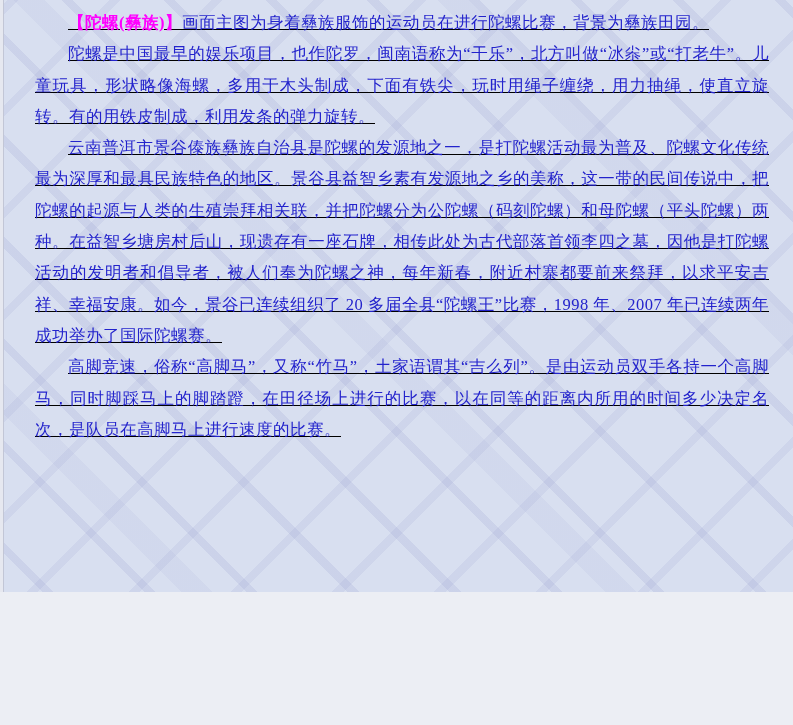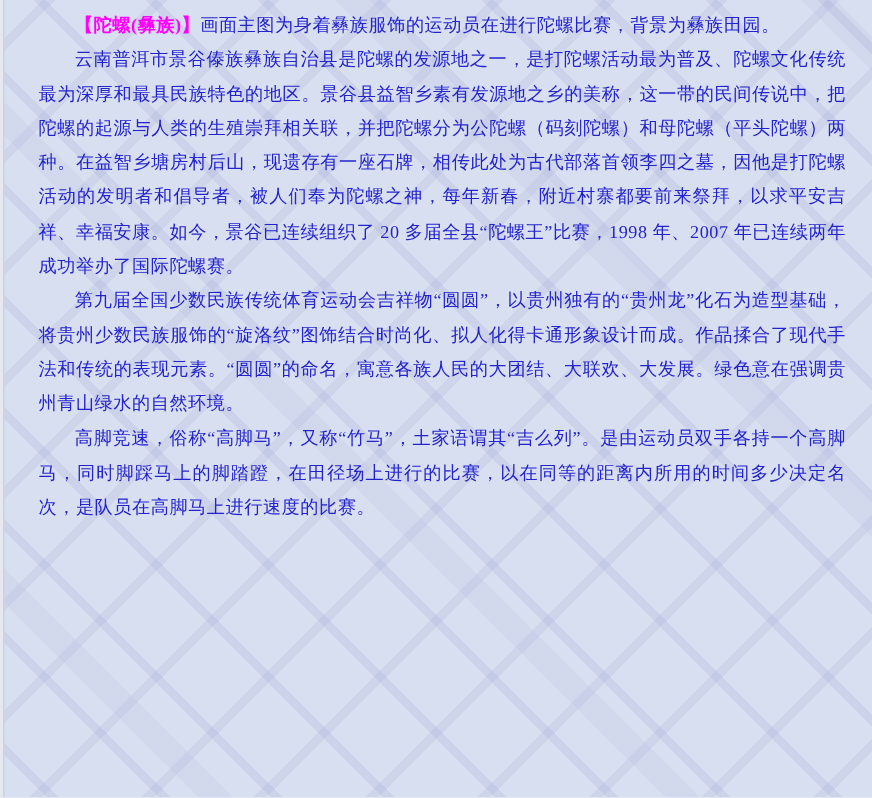--- a/index.html
+++ b/index.html
@@ -3,25 +3,26 @@
 <meta charset="utf-8">
 <style>
   html, body {
     margin: 0;
     padding: 0;
     background: #eceef4;
   }
   .page {
     position: relative;
     width: 793px;
-    height: 725px;
+    height: 592px;
     background: #d8dff0;
     overflow: hidden;
     box-sizing: border-box;
     font-family: "Liberation Serif", "DejaVu Serif", serif;
+    text-decoration: underline;
   }
   
   .watermark {
     position: absolute;
     inset: 0;
     pointer-events: none;
     background:
       repeating-linear-gradient(45deg,
         transparent 0px, transparent 30px,
         rgba(146,152,204,0.18) 30px, rgba(146,152,204,0.18) 38px,
@@ -68,23 +69,23 @@
 <body>
 
 <div class="page">
   <div class="watermark"></div>
   <div class="left-edge"></div>
 
   <div class="content">
 
     <p class="para"><span class="section-heading">【陀螺(彝族)】</span><span>画面主图为身着彝族服饰的运动员在进行陀螺比赛，背景为彝族田园。</span></p>
 
+    <p class="para"><span class="section-heading"></span><span>陀螺是中国最早的娱乐项目，也作陀罗，闽南语称为“干乐”，北方叫做“冰尜”或“打老牛”。儿童玩具，形状略像海螺，多用于木头制成，下面有铁尖，玩时用绳子缠绕，用力抽绳，使直立旋转。有的用铁皮制成，利用发条的弹力旋转。</span></p>
 
     <p class="para"><span class="section-heading"></span><span>云南普洱市景谷傣族彝族自治县是陀螺的发源地之一，是打陀螺活动最为普及、陀螺文化传统最为深厚和最具民族特色的地区。景谷县益智乡素有发源地之乡的美称，这一带的民间传说中，把陀螺的起源与人类的生殖崇拜相关联，并把陀螺分为公陀螺（码刻陀螺）和母陀螺（平头陀螺）两种。在益智乡塘房村后山，现遗存有一座石牌，相传此处为古代部落首领李四之墓，因他是打陀螺活动的发明者和倡导者，被人们奉为陀螺之神，每年新春，附近村寨都要前来祭拜，以求平安吉祥、幸福安康。如今，景谷已连续组织了 20 多届全县“陀螺王”比赛，1998 年、2007 年已连续两年成功举办了国际陀螺赛。</span></p>
 
 
-    <p class="para"><span class="section-heading"></span><span>第九届全国少数民族传统体育运动会吉祥物“圆圆”，以贵州独有的“贵州龙”化石为造型基础，将贵州少数民族服饰的“旋洛纹”图饰结合时尚化、拟人化得卡通形象设计而成。作品揉合了现代手法和传统的表现元素。“圆圆”的命名，寓意各族人民的大团结、大联欢、大发展。绿色意在强调贵州青山绿水的自然环境。</span></p>
 
 
     <p class="para"><span class="section-heading"></span><span>高脚竞速，俗称“高脚马”，又称“竹马”，土家语谓其“吉么列”。是由运动员双手各持一个高脚马，同时脚踩马上的脚踏蹬，在田径场上进行的比赛，以在同等的距离内所用的时间多少决定名次，是队员在高脚马上进行速度的比赛。</span></p>
 
   </div>
 </div>
 
 </body></html>

